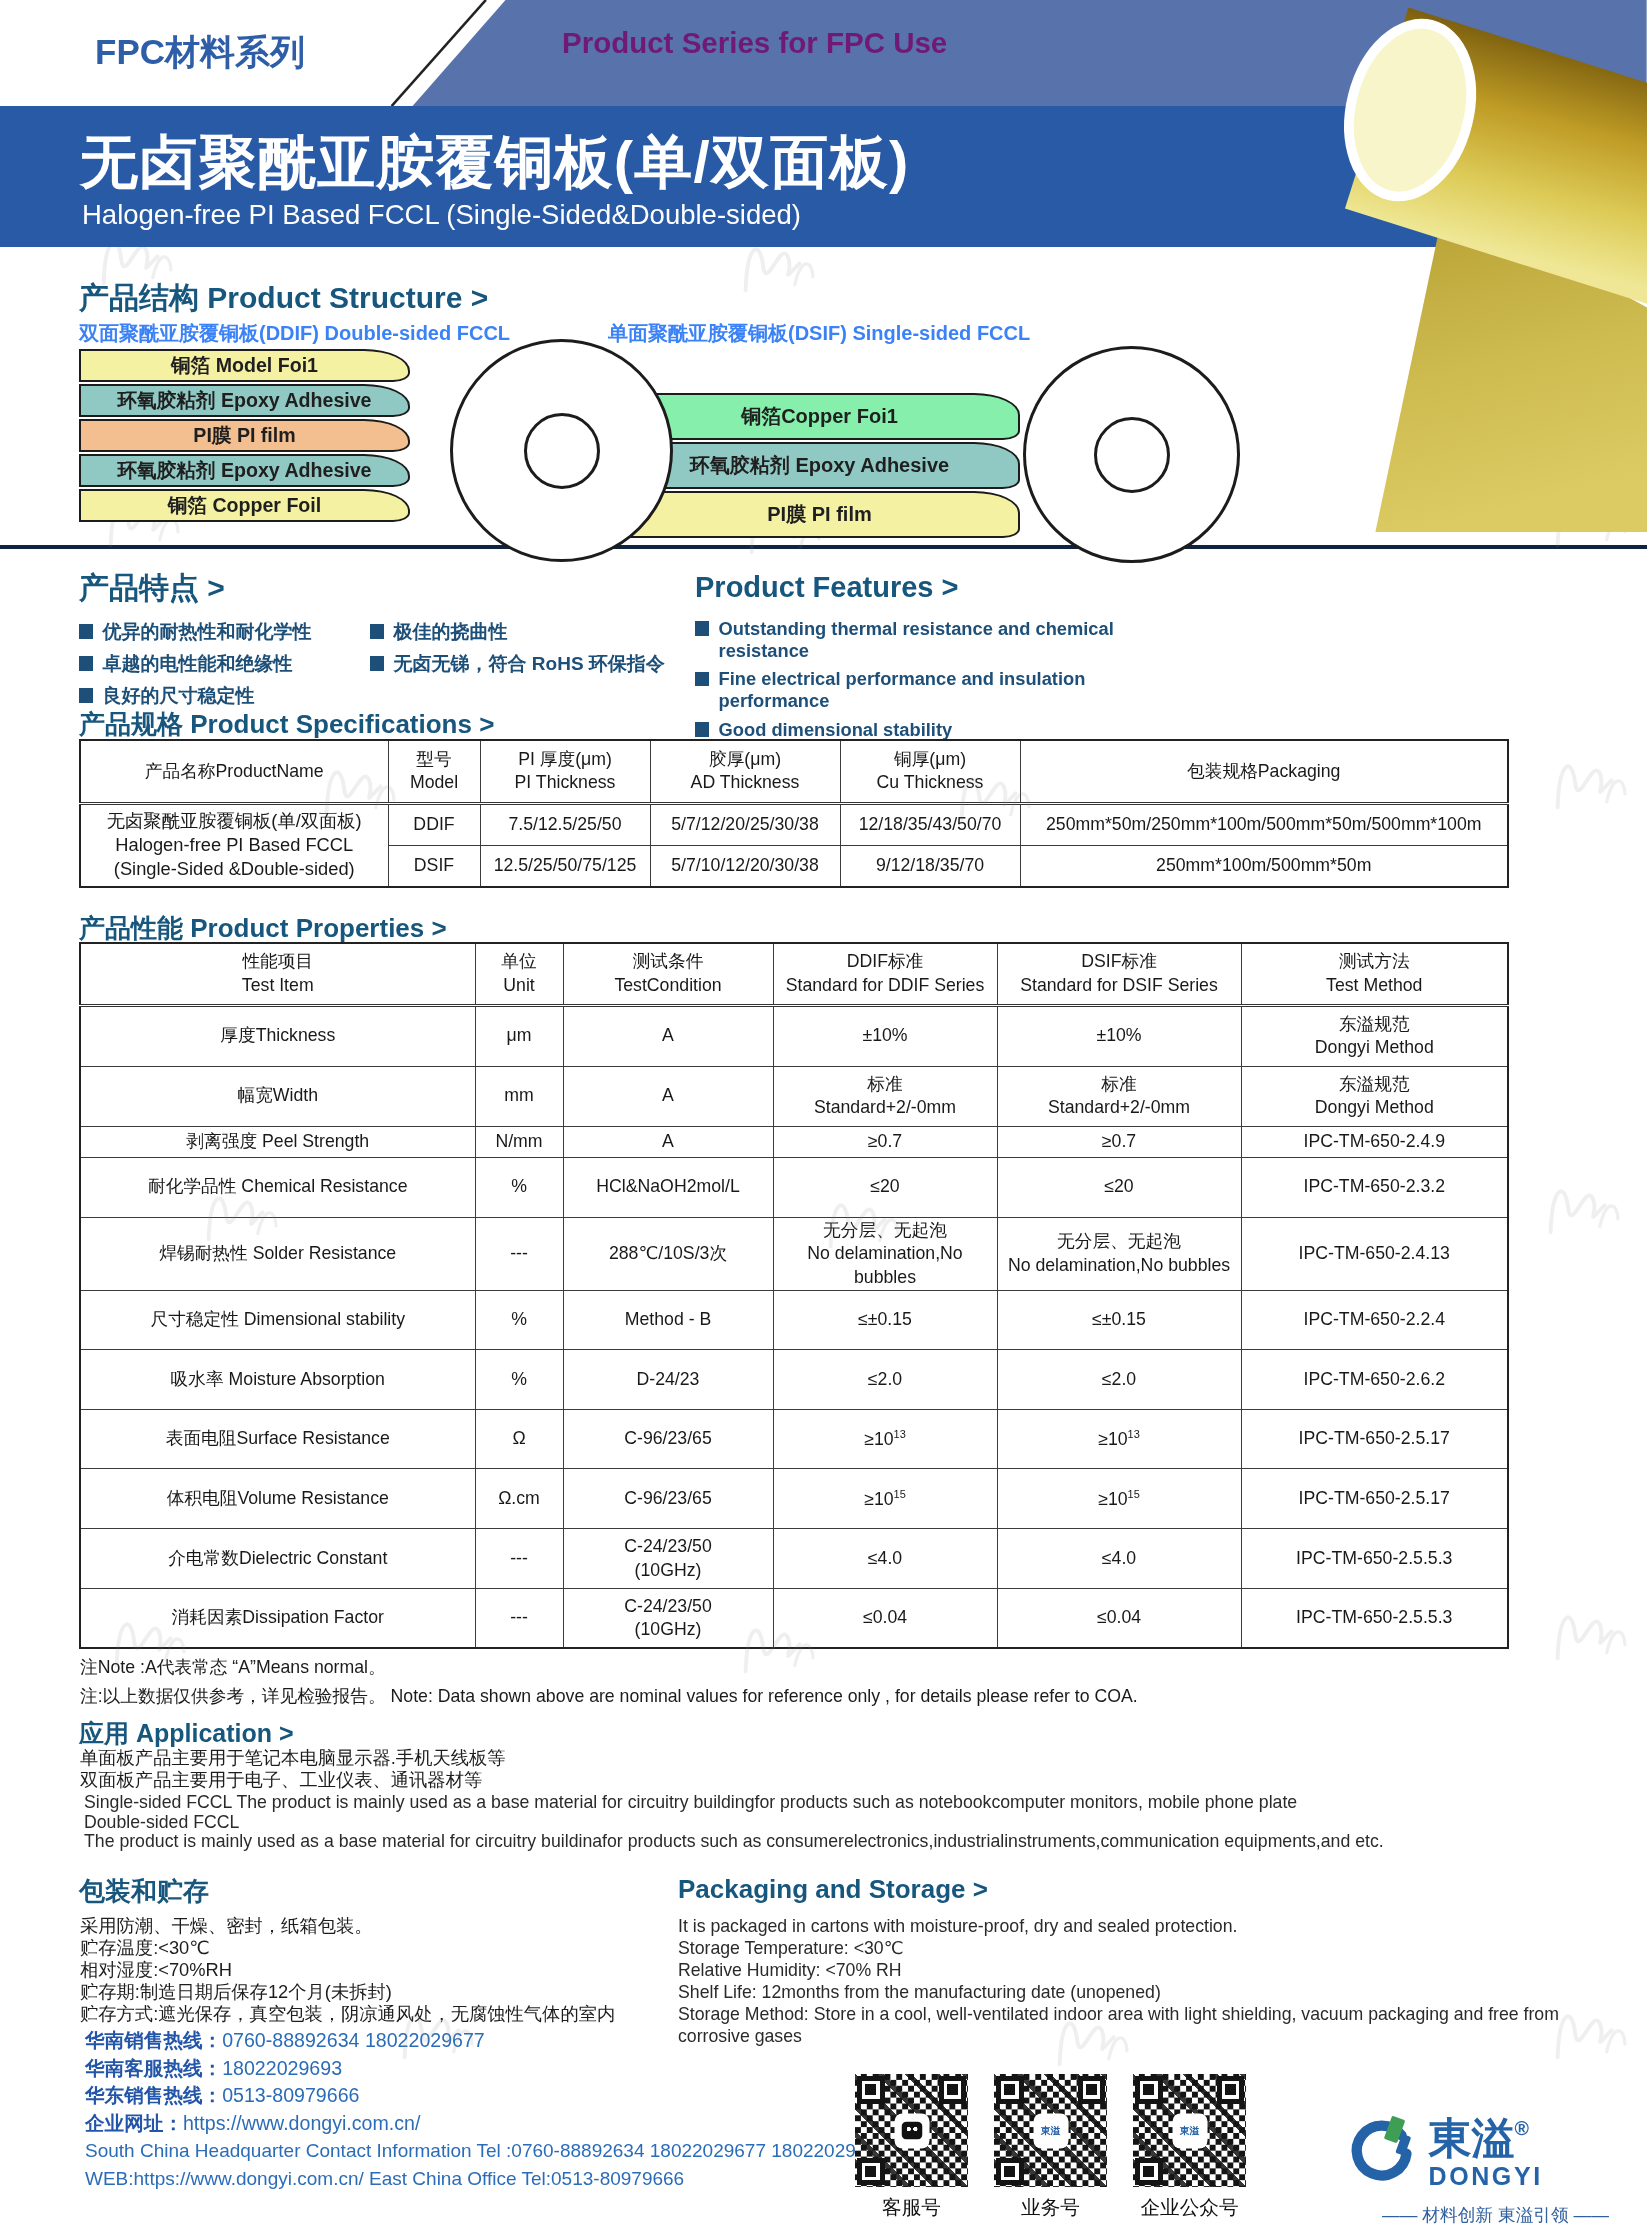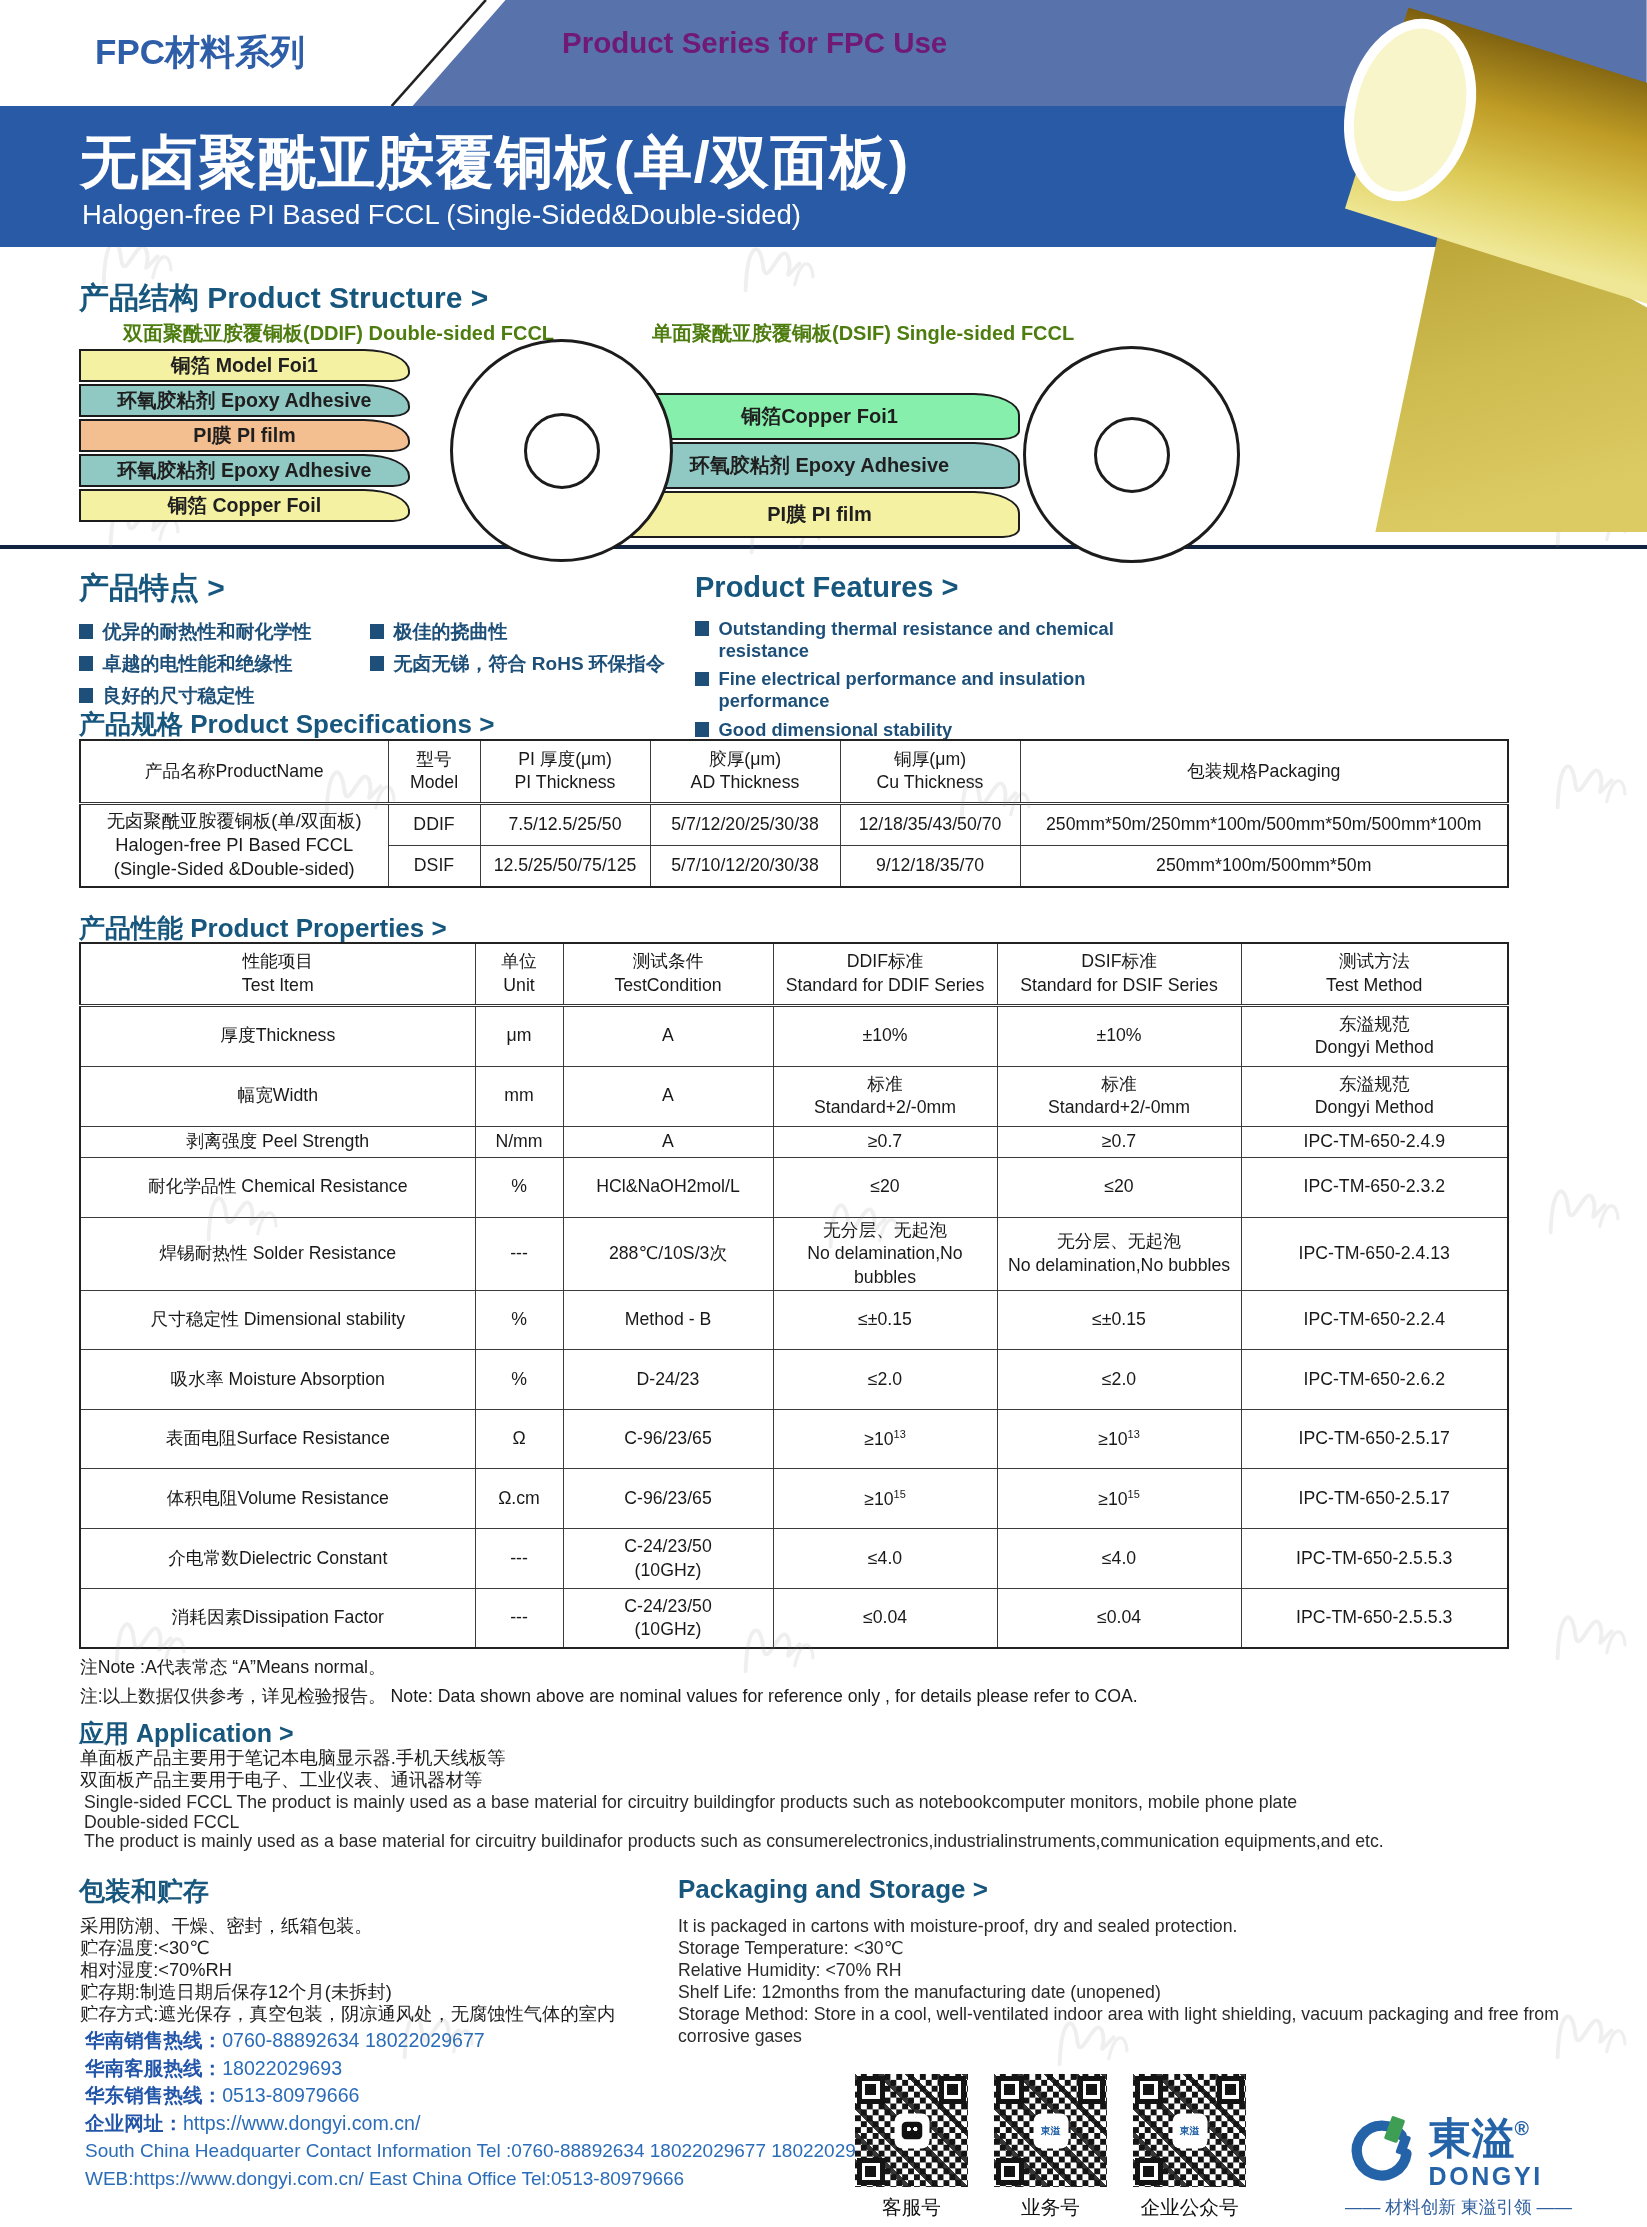--- a/index.html
+++ b/index.html
@@ -21,21 +21,21 @@
   .h-structure{left:79px;top:278px;font-size:30px;}
   .h-feat-zh{left:79px;top:568px;font-size:30px;}
   .h-feat-en{left:695px;top:571px;font-size:29px;}
   .h-specs{left:79px;top:707px;font-size:26px;}
   .h-props{left:79px;top:911px;font-size:26px;}
   .h-app{left:79px;top:1717px;font-size:25px;}
   .h-pack-zh{left:79px;top:1874px;font-size:26px;}
   .h-pack-en{left:678px;top:1874px;font-size:26px;}
 
   
-  .sub-label{position:absolute;font-size:20px;font-weight:700;color:#4d7c0f;margin-left:44px;}
+  .sub-label{position:absolute;font-size:20px;font-weight:700;color:#3b82f6;}
   .stack{position:absolute;z-index:2;}
   .layerbar{box-sizing:border-box;border:2.6px solid #1c1c1c;margin-bottom:2px;display:flex;align-items:center;justify-content:center;
             font-weight:700;color:#1f1f1f;border-top-right-radius:46px 22px;border-bottom-right-radius:17px 9.2px;}
   .stack-ddif .layerbar{width:331px;height:33px;font-size:19.6px;}
   .stack-dsif .layerbar{width:401px;height:47px;font-size:20px;}
   .roll{position:absolute;background:#fff;border:3.3px solid #1c1c1c;border-radius:50%;z-index:3;box-sizing:border-box;}
   .roll .hole{position:absolute;left:50%;top:50%;transform:translate(-50%,-50%);width:76px;height:76px;border:3.3px solid #1c1c1c;border-radius:50%;box-sizing:border-box;background:#fff;}
   .divider{position:absolute;left:0;top:545px;width:1647px;height:3.9px;background:#10233F;}
 
   
@@ -77,21 +77,21 @@
   .badge .wx{width:21px;height:17.7px;background:#111;border-radius:5.2px;
              background-image:radial-gradient(circle at 35% 42%, #fff 2px, transparent 2.3px),radial-gradient(circle at 66% 42%, #fff 2px, transparent 2.3px);}
   .badge .dy{font-size:9.8px;font-weight:700;color:#2563A8;line-height:1;}
   .qrlabel{margin-top:6.5px;font-size:19.6px;color:#111;}
   .logo{position:absolute;left:1345px;top:2116px;width:308px;}
   .logo-row{display:flex;align-items:flex-start;}
   .logo-txt{margin-left:10.5px;}
   .logo-zh{font-size:43px;font-weight:700;color:#2563A8;line-height:1.05;}
   .logo-zh .reg{font-size:19.6px;vertical-align:18.3px;}
   .logo-en{font-size:25px;font-weight:700;color:#2563A8;letter-spacing:2.6px;margin-top:1.3px;}
-  .logo-tag{margin-top:4px;font-size:17.7px;color:#31609F;width:301px;}
+  .logo-tag{margin-top:12px;font-size:17.7px;color:#31609F;text-align:center;width:301px;}
 
   
   .wm{position:absolute;opacity:.13;z-index:0;}
 </style>
 </head>
 <body>
 
 <div class="page">
 
   <div class="hdr-white"></div>

